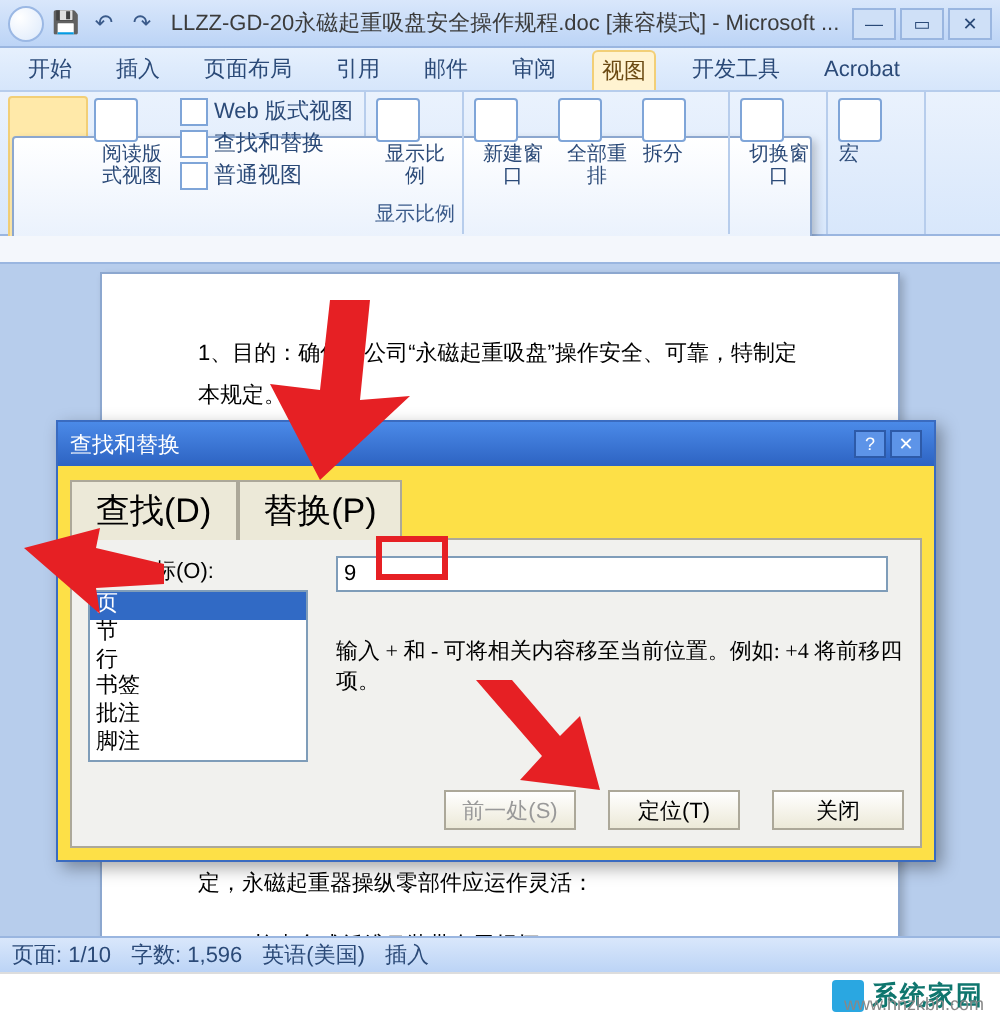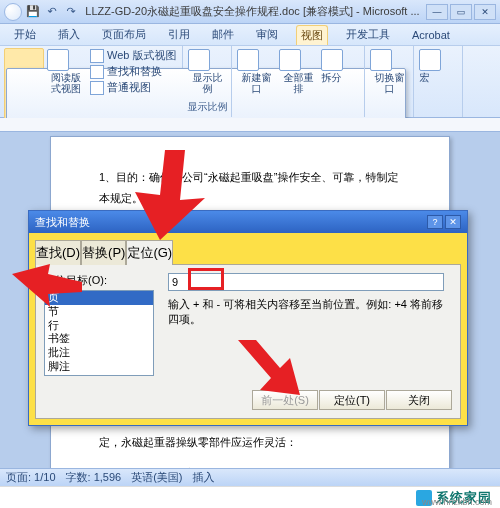--- a/index.html
+++ b/index.html
@@ -29,32 +29,32 @@
   .doc-area{position:relative;height:364px;background:#b7cdec;display:flex;justify-content:center;overflow:hidden}
   .ruler{position:absolute;top:0;left:0;right:0;height:14px;background:#f4f7fc;border-bottom:1px solid #9ab6e0}
   .page{margin-top:18px;width:400px;background:#fff;border:1px solid #8ca7cf;box-shadow:2px 2px 4px rgba(0,0,0,.2);padding:30px 48px;font-size:13px;line-height:1.9;font-family:"SimSun"}
   .page p{margin-bottom:10px}
   
   .dialog{position:absolute;left:28px;top:210px;width:440px;background:#fde047;border:1px solid #3a6bc0;box-shadow:3px 3px 8px rgba(0,0,0,.35)}
   .dlg-title{height:22px;background:linear-gradient(#4b8ae8,#2d63c2);color:#fff;display:flex;align-items:center;justify-content:space-between;padding:0 6px;font-size:11px}
   .dlg-tbtns{display:flex;gap:2px}
   .dlg-tbtn{width:16px;height:14px;background:#5d94e8;border:1px solid #2d5aa8;color:#fff;font-size:9px;display:flex;align-items:center;justify-content:center}
   .dlg-tabs{display:flex;padding:6px 6px 0 6px;gap:0}
-  .dlg-tab{padding:3px 0;font-size:13px;border:1px solid #aca899;border-bottom:none;background:#ece9d8;position:relative;top:1px}
+  .dlg-tab{padding:3px 12px;font-size:17px;border:1px solid #aca899;border-bottom:none;background:#ece9d8;position:relative;top:1px}
   .dlg-tab.active{background:#f1f1ee;z-index:2}
   .dlg-body{border:1px solid #aca899;margin:0 6px 6px 6px;padding:8px;background:#f1f1ee}
   .dlg-row{display:flex;gap:14px}
   .dlg-col{display:flex;flex-direction:column;gap:2px}
   .dlg-label{font-size:11px}
   .listbox{width:110px;height:86px;border:1px solid #7f9db9;background:#fff;overflow:hidden}
   .listbox div{padding:0 3px;font-size:11px;font-family:"SimSun";line-height:1.25}
   .listbox div.sel{background:#316ac5;color:#fff}
   .pginput{width:276px;height:18px;border:1px solid #7f9db9;background:#fff;padding:0 3px;font-size:11px}
-  .hint{font-size:11px;margin-top:4px;font-family:Liberation Sans, sans-serif}
-  .dlg-btns{display:flex;justify-content:flex-end;gap:1px;margin-top:14px}
+  .hint{font-size:11px;margin-top:20px;font-family:Liberation Serif, serif}
+  .dlg-btns{display:flex;justify-content:flex-end;gap:16px;margin-top:14px}
   .dlg-btn{min-width:66px;height:20px;border:1px solid #aca899;background:linear-gradient(#fff,#ece9d8);font-size:11px;display:flex;align-items:center;justify-content:center}
   .dlg-btn.disabled{color:#999}
   
   .arrow{position:absolute;pointer-events:none}
   .arrow svg{overflow:visible}
   .redbox{position:absolute;border:3px solid #e62024;pointer-events:none}
   .statusbar{position:absolute;left:0;right:0;bottom:22px;height:18px;background:linear-gradient(#d9e7fb,#bcd4f6);display:flex;align-items:center;padding:0 6px;gap:10px;font-size:10px;color:#2b4a78;border-top:1px solid #9ab6e0}
   .watermark{position:absolute;left:0;right:0;bottom:0;height:22px;background:#fff;display:flex;align-items:center;justify-content:flex-end;padding:0 8px;gap:4px;border-top:1px solid #ddd}
   .wm-logo{width:16px;height:16px;background:#2aa7e1;border-radius:2px}
   .wm-text{font-size:13px;color:#0f766e;font-weight:bold;letter-spacing:1px}
@@ -173,21 +173,20 @@
   <div class="dlg-title">
     <span>查找和替换</span>
     <div class="dlg-tbtns">
       <div class="dlg-tbtn">?</div>
       <div class="dlg-tbtn">✕</div>
     </div>
   </div>
   <div class="dlg-tabs">
     <div class="dlg-tab">查找(D)</div>
     <div class="dlg-tab">替换(P)</div>
-    <div class="dlg-tab active">定位(G)</div>
   </div>
   <div class="dlg-body">
     <div class="dlg-row">
       <div class="dlg-col">
         <div class="dlg-label">定位目标(O):</div>
         <div class="listbox">
           <div class="sel">页</div>
           <div>节</div>
           <div>行</div>
           <div>书签</div>

